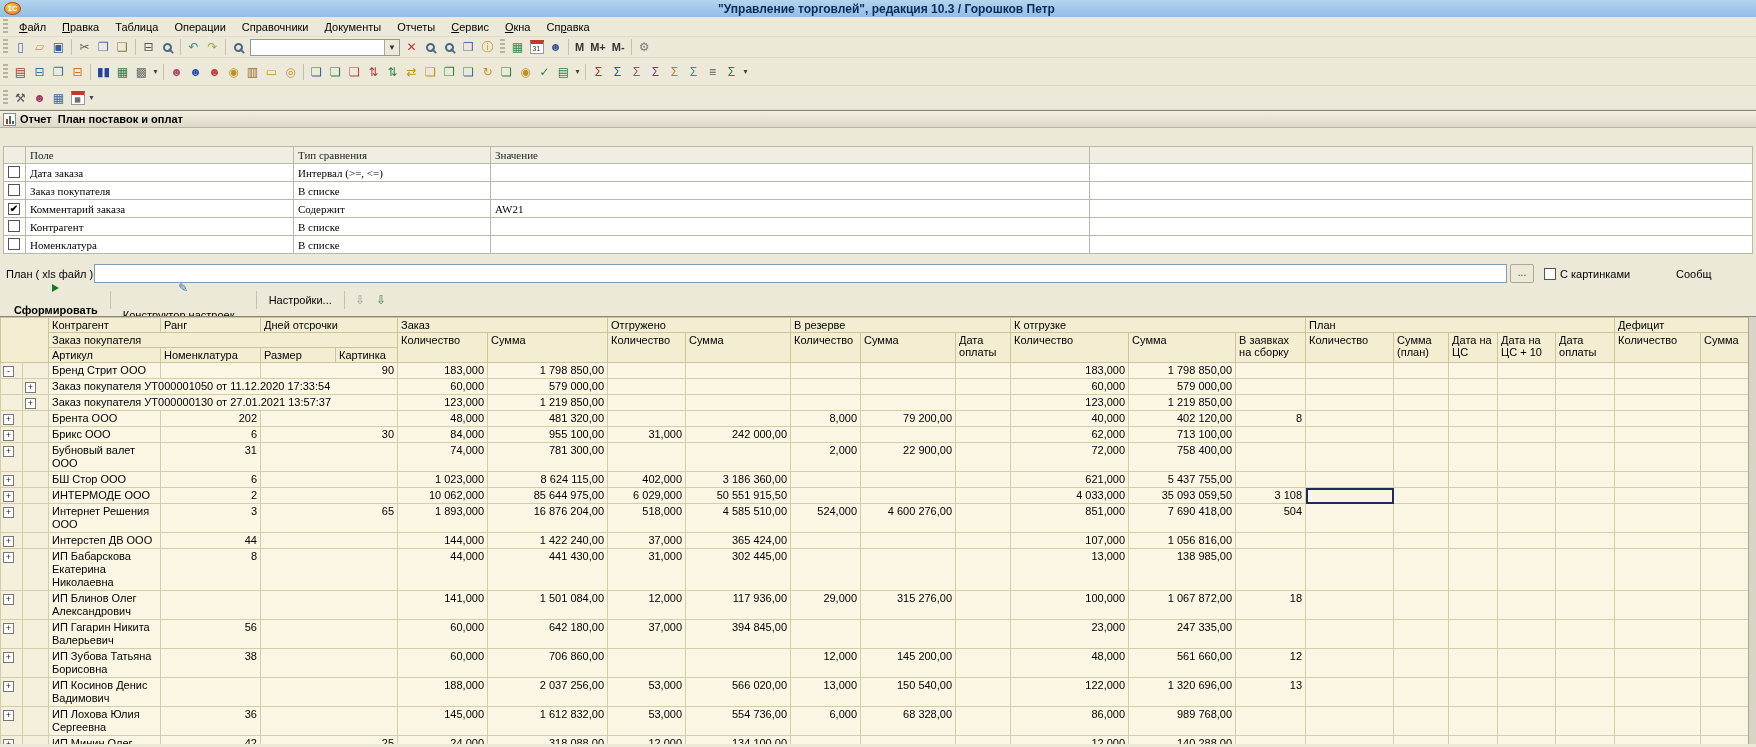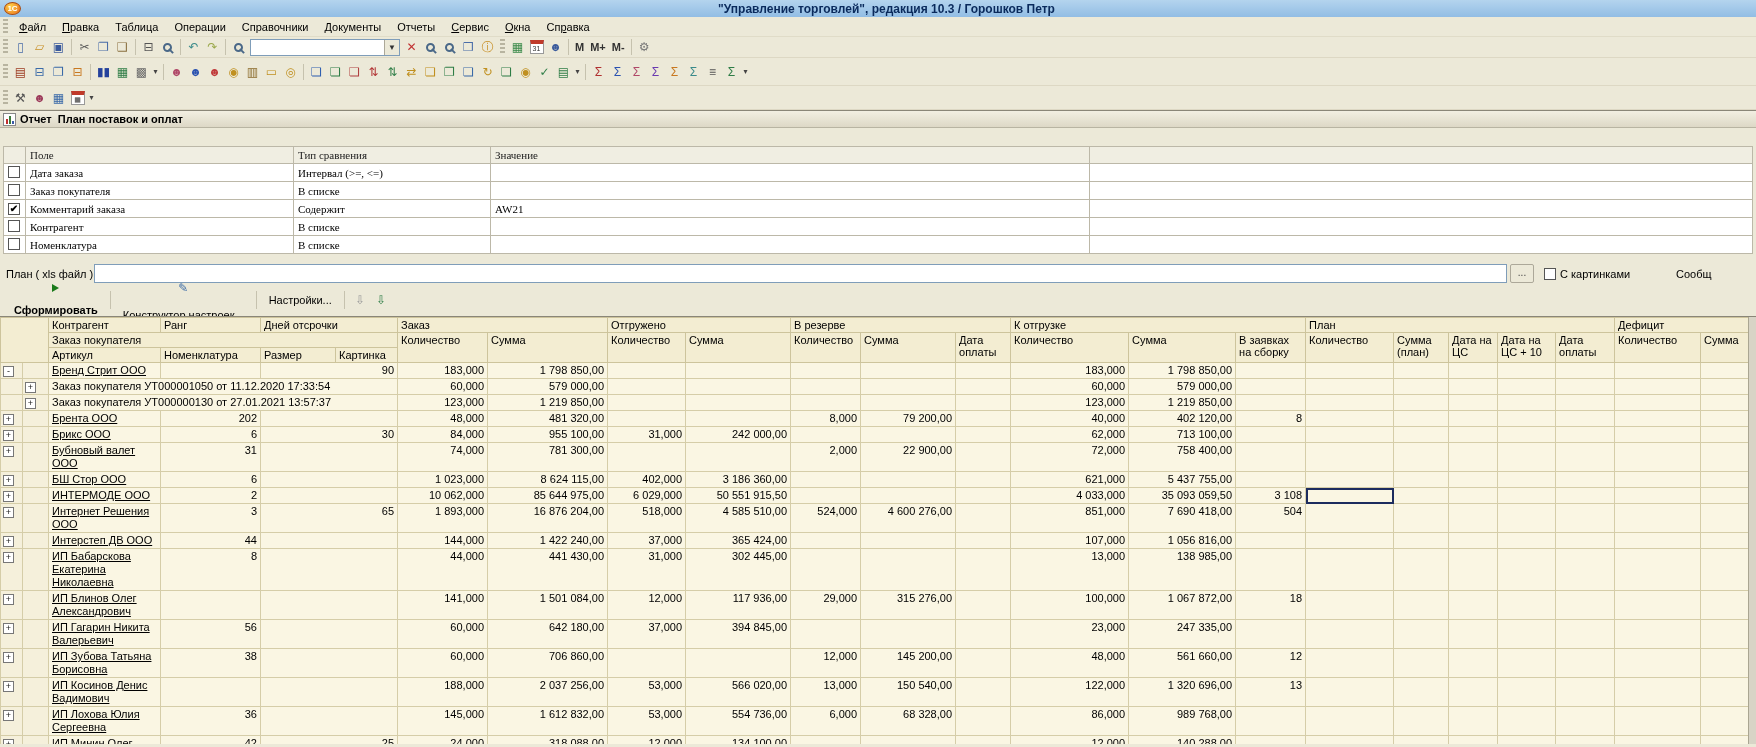--- a/index.html
+++ b/index.html
@@ -55,21 +55,21 @@
   .gen-label { font-weight:bold; }
   .play { width:0; height:0; border-left:7px solid #1a7a1a; border-top:4px solid transparent; border-bottom:4px solid transparent; }
   .vsep { width:1px; height:18px; background:#c6c2ae; margin:0 4px; }
 
   .grid-wrap { margin-top:5px; border-top:1px solid #8a8678; position:relative; height:428px; overflow:hidden; }
   table.grid { border-collapse:collapse; table-layout:fixed; width:1748px; }
   table.grid th { background:#f3edd2; border:1px solid #cdc49c; font-weight:normal; font-size:11px; text-align:left; vertical-align:top; padding:1px 3px; overflow:hidden; }
   table.grid td { background:#faf6e3; border:1px solid #d5cda8; font-size:11px; vertical-align:top; padding:1px 3px; overflow:hidden; }
   table.grid td.tree { background:#f5f0db; padding:1px 2px; }
   td.num { text-align:right; white-space:nowrap; }
-  td.namecell { line-height:13px;text-decoration:underline; }
+  td.namecell { line-height:13px; }
   td.ordername { padding-left:12px; white-space:nowrap; }
   .exp { width:11px; height:11px; border:1px solid #777; background:#fff; display:inline-block; font-size:9px; line-height:9px; text-align:center; color:#222; }
   td.selcell { background:#d8d8dd; outline:2px solid #1c2c5e; outline-offset:-2px; }
   .vscroll { position:absolute; right:0; top:0; bottom:0; width:8px; background:#d8d4c6; border-left:1px solid #aaa692; }
 </style>
 </head>
 <body>
 
 <div>
   <div class="titlebar">

